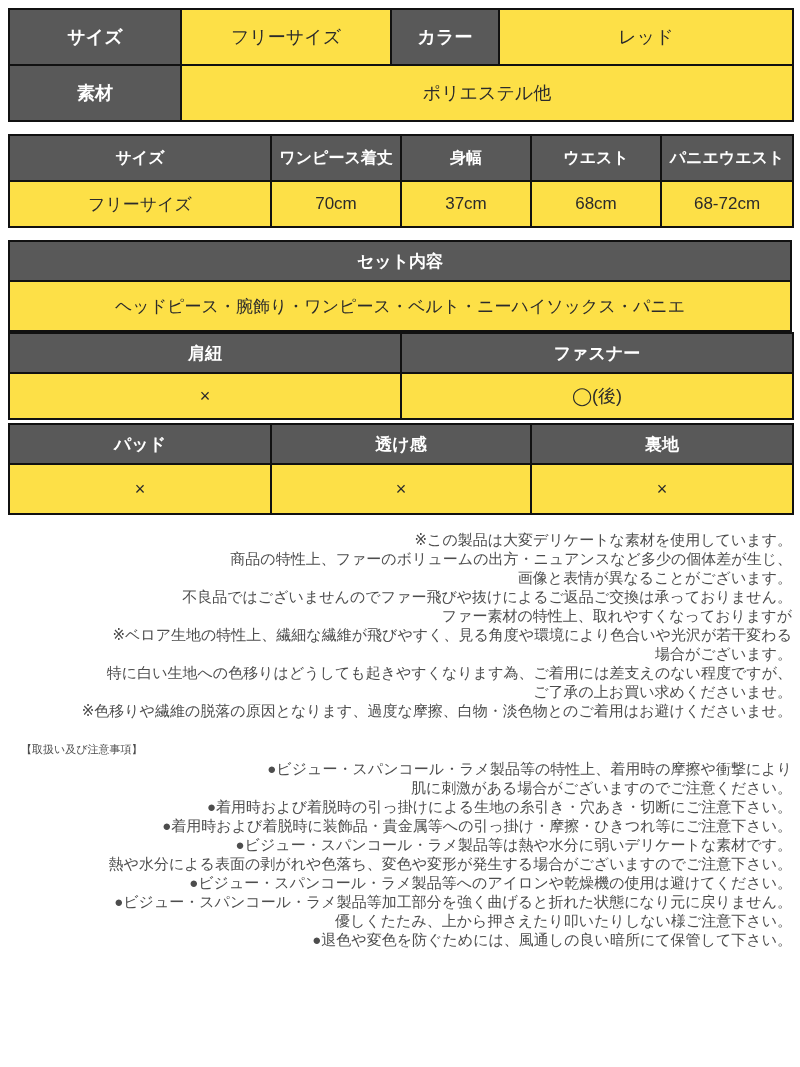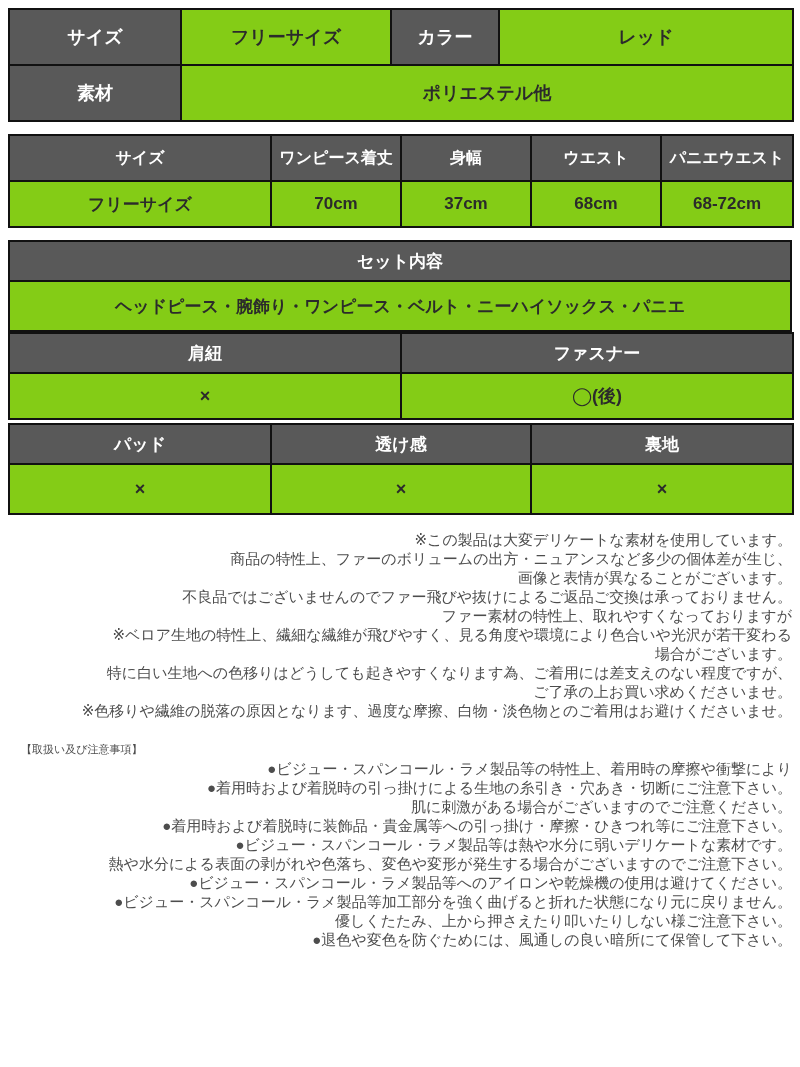--- a/index.html
+++ b/index.html
@@ -37,23 +37,23 @@
     padding: 4px;
     overflow: hidden;
     white-space: nowrap;
   }
   .tbl th {
     background: var(--header-bg);
     color: var(--header-text);
     font-weight: bold;
   }
   .tbl td {
-    background: #84cc16;
+    background: #fde047;
     color: var(--cell-text);
-    font-weight: bold;
+    font-weight: normal;
   }
   .t1 { margin-bottom: 12px; }
   .t1 th, .t1 td { height: 46px; font-size: 18px; }
   .t2 { margin-bottom: 12px; }
   .t2 th { height: 36px; font-size: 16px; }
   .t2 td { height: 36px; font-size: 17px; }
   .t3 { }
   .t3 th { height: 30px; font-size: 17px; }
   .t3 td { height: 40px; font-size: 17px; }
   .t4 { margin-bottom: 3px; border-radius: 30px; }
@@ -182,22 +182,22 @@
       <div class="note-line">場合がございます。</div>
       <div class="note-line">特に白い生地への色移りはどうしても起きやすくなります為、ご着用には差支えのない程度ですが、</div>
       <div class="note-line">ご了承の上お買い求めくださいませ。</div>
       <div class="note-line">※色移りや繊維の脱落の原因となります、過度な摩擦、白物・淡色物とのご着用はお避けくださいませ。</div>
     </div>
 
   <div class="notes care">
     <div class="care-title">【取扱い及び注意事項】</div>
     <div>
         <div class="note-line">●ビジュー・スパンコール・ラメ製品等の特性上、着用時の摩擦や衝撃により</div>
+        <div class="note-line">肌に刺激がある場合がございますのでご注意ください。</div>
         <div class="note-line">●着用時および着脱時の引っ掛けによる生地の糸引き・穴あき・切断にご注意下さい。</div>
-        <div class="note-line">肌に刺激がある場合がございますのでご注意ください。</div>
         <div class="note-line">●着用時および着脱時に装飾品・貴金属等への引っ掛け・摩擦・ひきつれ等にご注意下さい。</div>
         <div class="note-line">●ビジュー・スパンコール・ラメ製品等は熱や水分に弱いデリケートな素材です。</div>
         <div class="note-line">熱や水分による表面の剥がれや色落ち、変色や変形が発生する場合がございますのでご注意下さい。</div>
         <div class="note-line">●ビジュー・スパンコール・ラメ製品等へのアイロンや乾燥機の使用は避けてください。</div>
         <div class="note-line">●ビジュー・スパンコール・ラメ製品等加工部分を強く曲げると折れた状態になり元に戻りません。</div>
         <div class="note-line">優しくたたみ、上から押さえたり叩いたりしない様ご注意下さい。</div>
         <div class="note-line">●退色や変色を防ぐためには、風通しの良い暗所にて保管して下さい。</div>
       </div>
   </div>
 

